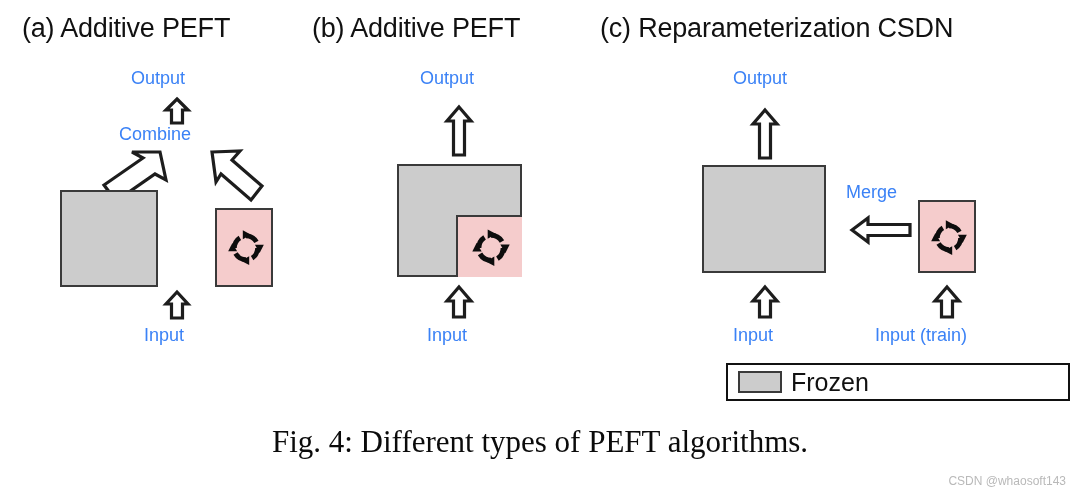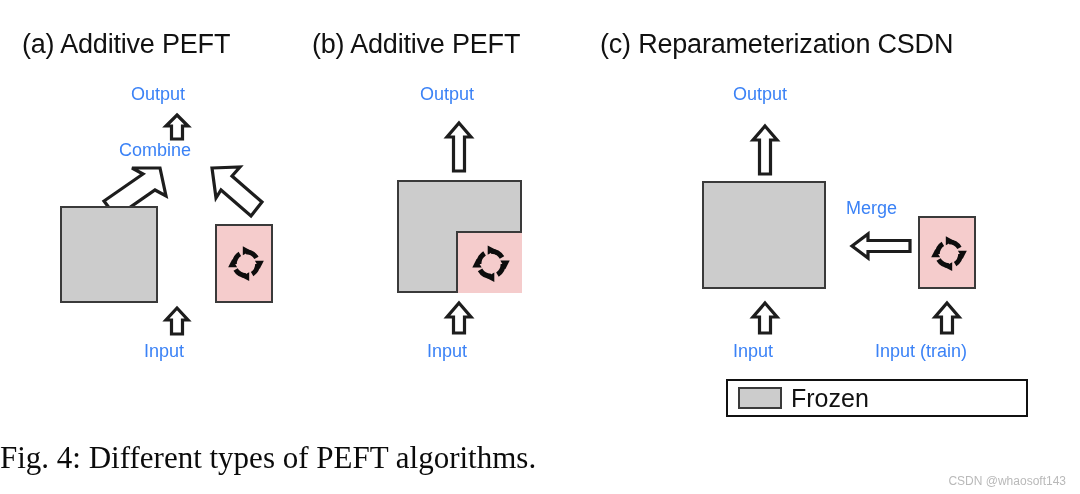--- a/index.html
+++ b/index.html
@@ -11,21 +11,20 @@
     width: 1080px;
     height: 494px;
     position: relative;
     overflow: hidden;
     font-family: "Liberation Sans", sans-serif;
     color: #111111;
   }
   .stage {
     position: absolute;
     inset: 0;
-    margin-top: 16px;
   }
   .abs { position: absolute; }
 
   
   .panel-title {
     position: absolute;
     font-family: "Liberation Sans", sans-serif;
     font-size: 27px;
     font-weight: 400;
     color: #111111;
@@ -75,21 +74,21 @@
 
   
   .refresh-icon { position: absolute; }
   .refresh-icon .seg { fill: #0d0d0d; }
 
   
   #legend {
     position: absolute;
     left: 726px;
     top: 363px;
-    width: 302px;
+    width: 344px;
     height: 38px;
     box-sizing: border-box;
     border: 2.5px solid #111111;
     background: #ffffff;
     display: flex;
     align-items: center;
   }
   .legend-entry {
     display: flex;
     align-items: center;
@@ -112,20 +111,21 @@
     margin-left: 9px;
     white-space: nowrap;
   }
 
   
   #caption {
     position: absolute;
     left: 0;
     right: 0;
     top: 424px;
+    text-align: center;
     font-family: "Liberation Serif", serif;
     font-size: 31px;
     color: #0b0b0b;
     white-space: nowrap;
   }
 
   
   #watermark {
     position: absolute;
     right: 14px;

